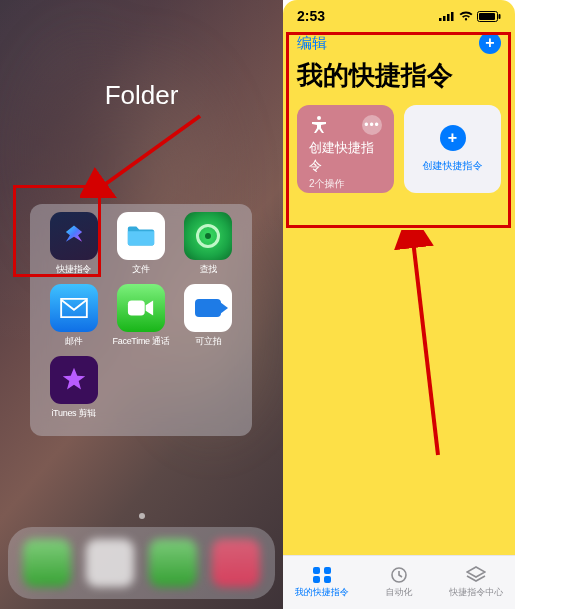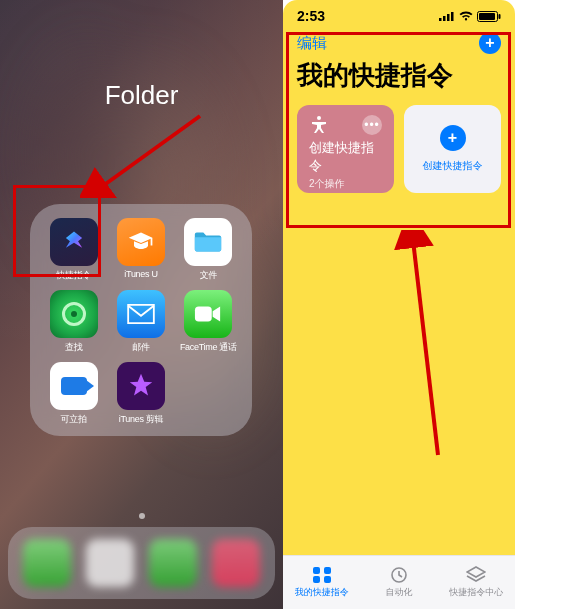--- a/index.html
+++ b/index.html
@@ -44,24 +44,24 @@
     z-index: 3;
   }
 
   .folder-panel {
     position: absolute;
     top: 204px;
     left: 30px;
     width: 222px;
     height: 232px;
     background: rgba(200,200,210,0.42);
-    border-radius: 30px;
+    border-radius: 12px;
     backdrop-filter: blur(10px);
     z-index: 3;
-    padding: 14px 10px 8px;
+    padding: 8px 10px 8px;
   }
   .app-grid {
     display: grid;
     grid-template-columns: repeat(3, 1fr);
     grid-auto-rows: 72px;
     row-gap: 0;
     justify-items: center;
   }
   .app {
     display: flex;
@@ -260,28 +260,20 @@
                   <stop offset="50%" stop-color="#4b7bff"></stop>
                   <stop offset="100%" stop-color="#c753ff"></stop>
                 </linearGradient>
               </defs>
           <path fill="url(#g1)" d="M16 3l10 8-5 4 5 8-10-6-10 6 5-8-5-4z"></path>
             </svg>
         </div>
         <div class="app-label">快捷指令</div>
       </div>
 
-      <div class="app">
-        <div class="app-icon icon-itunesu">
-          <svg viewBox="0 0 32 32">
-              <path d="M16 5L2 11l14 6 11-4.7V20h2v-9L16 5zm-8 10v5c0 2 4 4 8 4s8-2 8-4v-5l-8 3.4L8 15z"></path>
-            </svg>
-        </div>
-        <div class="app-label">iTunes U</div>
-      </div>
 
       <div class="app">
         <div class="app-icon icon-files">
           <svg viewBox="0 0 34 28">
               <path fill="#34aadc" d="M3 6c0-1 1-2 2-2h7l3 3h14c1 0 2 1 2 2v13c0 1-1 2-2 2H5c-1 0-2-1-2-2V6z"></path>
               <path fill="#5ac8fa" d="M3 9h28v13c0 1-1 2-2 2H5c-1 0-2-1-2-2V9z"></path>
             </svg>
         </div>
         <div class="app-label">文件</div>
       </div>

